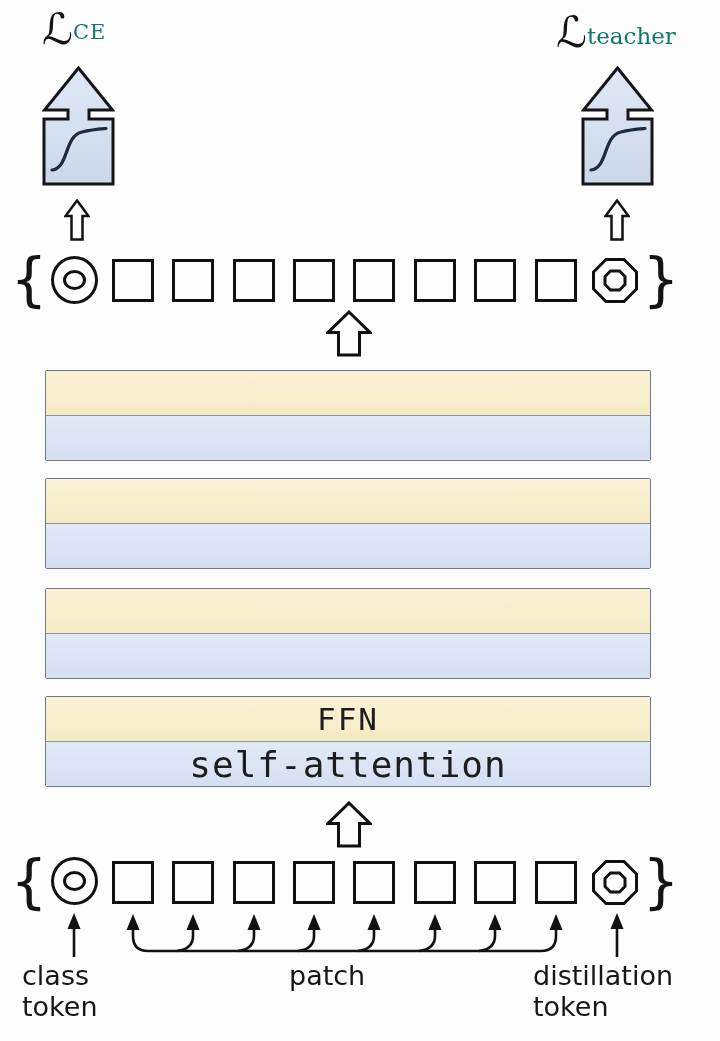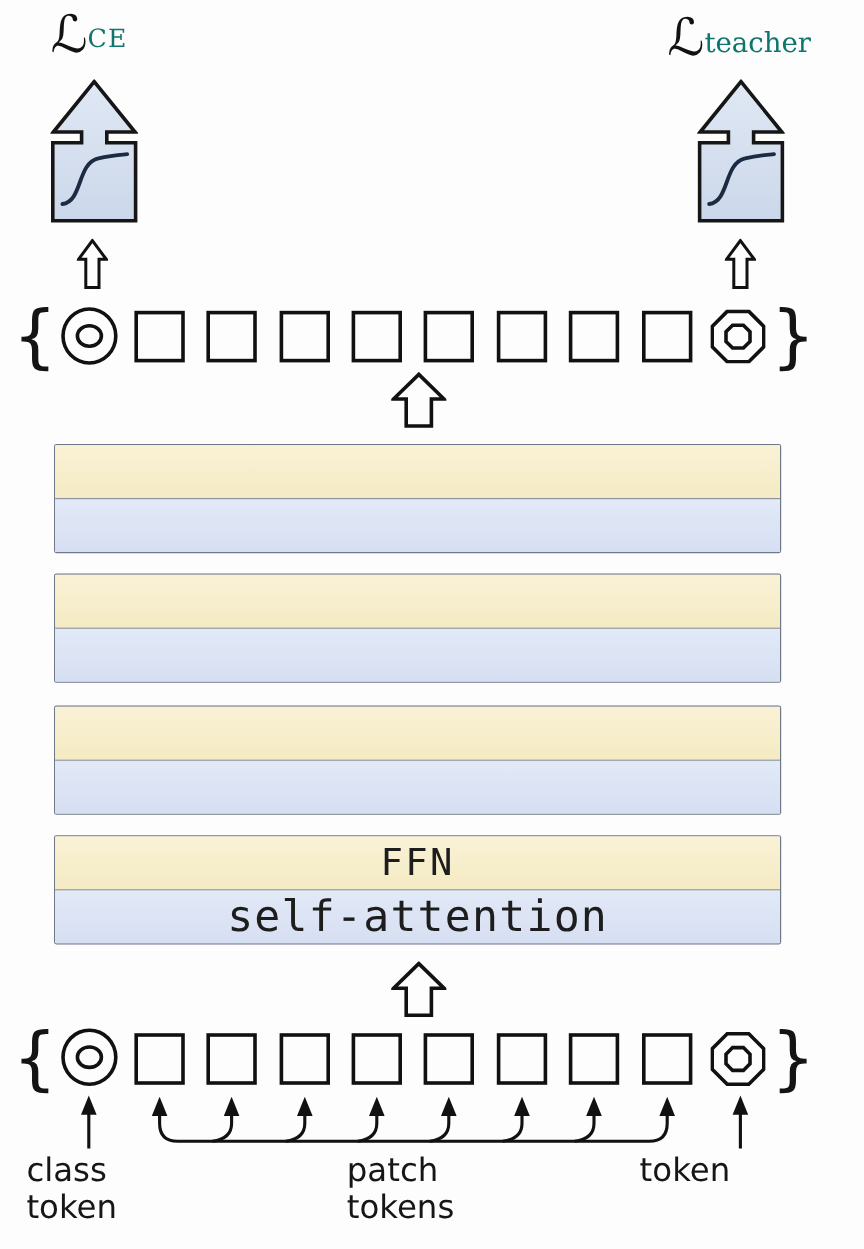--- a/index.html
+++ b/index.html
@@ -166,19 +166,19 @@
     <polygon points="488.5,24 501.5,24 495,8" fill="#111"></polygon>
     <polygon points="549.5,24 562.5,24 556,8" fill="#111"></polygon>
   </svg>
 
   <div class="abs caption" style="left:22px;top:960px;width:120px;">
     <div>class</div>
     <div>token</div>
   </div>
   <div class="abs caption" style="left:289px;top:960px;width:120px;">
     <div>patch</div>
-    <div>tokens</div>
   </div>
   <div class="abs caption" style="left:533px;top:960px;width:170px;">
+    <div>distillation</div>
     <div>token</div>
   </div>
 
 </div>
 
 </body></html>

